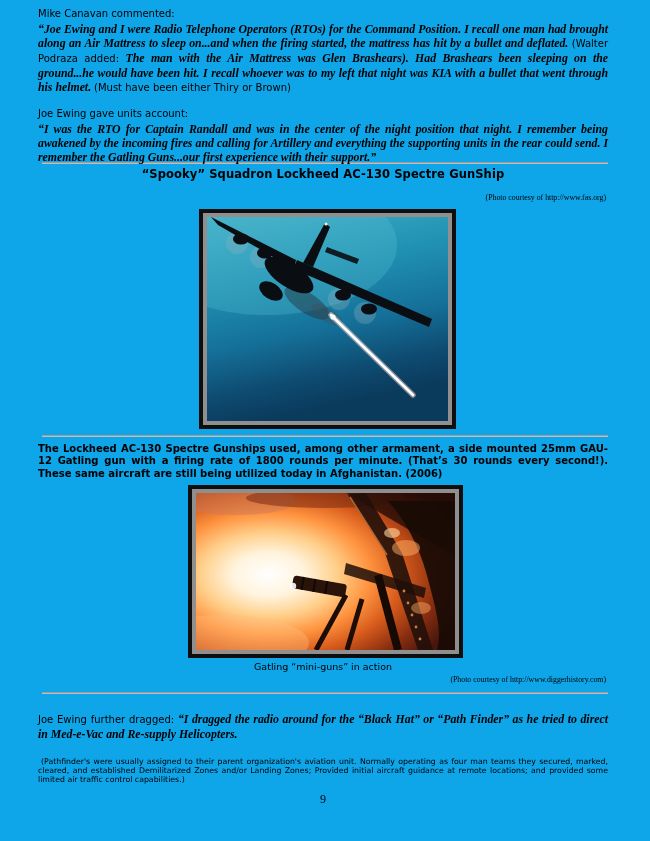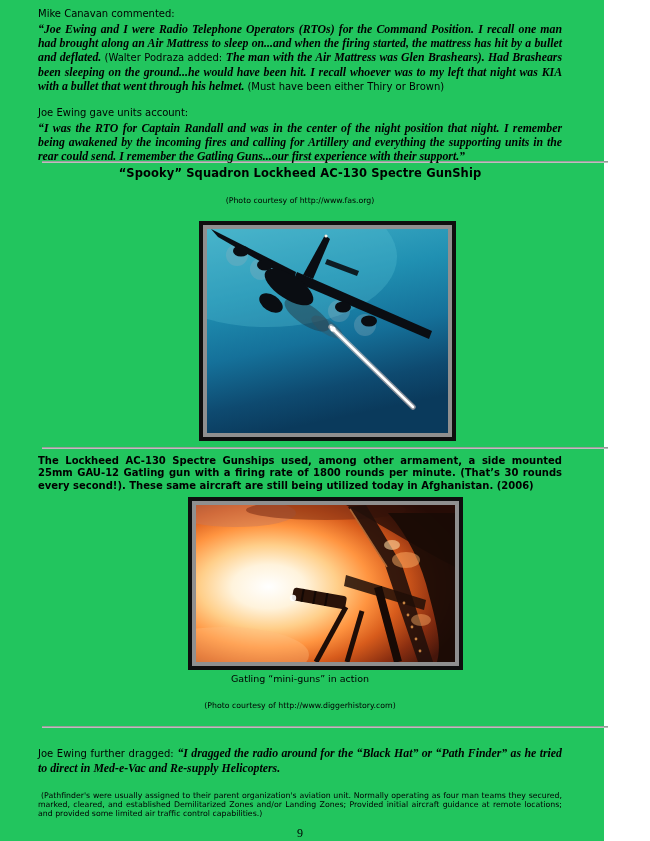--- a/index.html
+++ b/index.html
@@ -1,36 +1,36 @@
 <!DOCTYPE html>
 <html><head>
 <meta charset="utf-8">
 <style>
   html,body{margin:0;padding:0;background:#ffffff;}
   body{width:650px;height:841px;overflow:hidden;color:#000;
        font-family:"DejaVu Sans",sans-serif;-webkit-font-smoothing:antialiased;}
-  .page{position:relative;width:604px;height:841px;background:#22c55e;}
+  .page{position:relative;width:650px;height:841px;background:#0ea5e9;}
   .content{padding:8px 42px 0 38px;}
 
   .sans-intro{font-size:10px;line-height:12px;margin:0;}
   .quote-para{font-family:"Liberation Serif",serif;font-style:italic;font-weight:bold;
               font-size:11.8px;line-height:14px;text-align:justify;margin:2px 0 0 0;}
   .quote-para .sans-run{font-family:"DejaVu Sans",sans-serif;font-style:normal;
               font-weight:normal;font-size:10px;}
   .mt13{margin-top:13px;}
 
   hr.rule{border:none;height:2px;width:566px;margin:0 0 0 4px;
           background:linear-gradient(#8c8c8c,#cfcfcf);}
   .rule1{margin-top:-2px !important;}
   .rule2{margin-top:6px !important;}
   .rule3{margin-top:8px !important;}
 
   .fig-title{font-size:11.5px;font-weight:bold;text-align:center;margin:3px 0 12px 0;
              line-height:14px;letter-spacing:.1px;}
-  .fig-credit{font-size:7.8px;text-align:center;margin:16px;line-height:9px;}
+  .fig-credit{font-size:7.8px;text-align:right;margin:2px;line-height:9px;font-family:Liberation Serif, serif;}
   .fig-caption{font-size:9.5px;font-weight:normal;text-align:center;margin:3px 0 0 0;line-height:12px;}
 
   .photo-frame{border:4px solid #0e0e0e;background:#0e0e0e;box-sizing:content-box;}
   .photo-frame .inner{border:4px solid #8f8f8f;font-size:0;line-height:0;}
   .frame1{width:249px;margin-top:7px;margin-left:161px;}
   .frame2{width:267px;margin-top:5px;margin-left:150px;}
 
   .bold-para{font-size:10px;font-weight:bold;line-height:12.3px;text-align:justify;
              margin:6px 0 0 0;}
   .further-para{margin-top:18px;}

